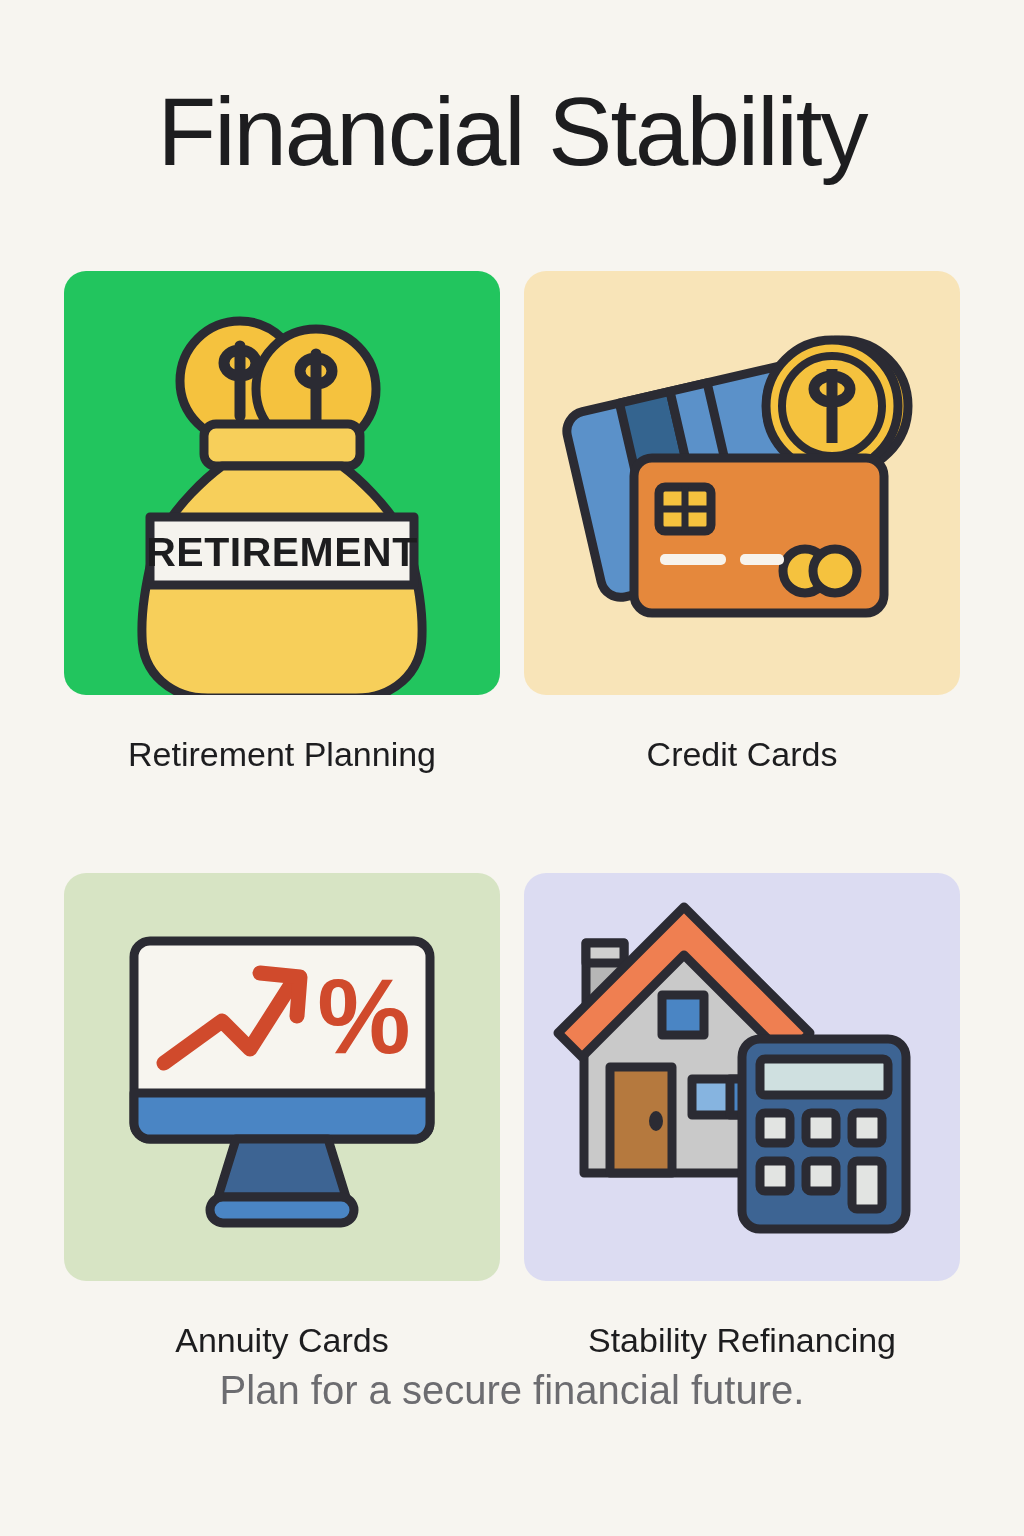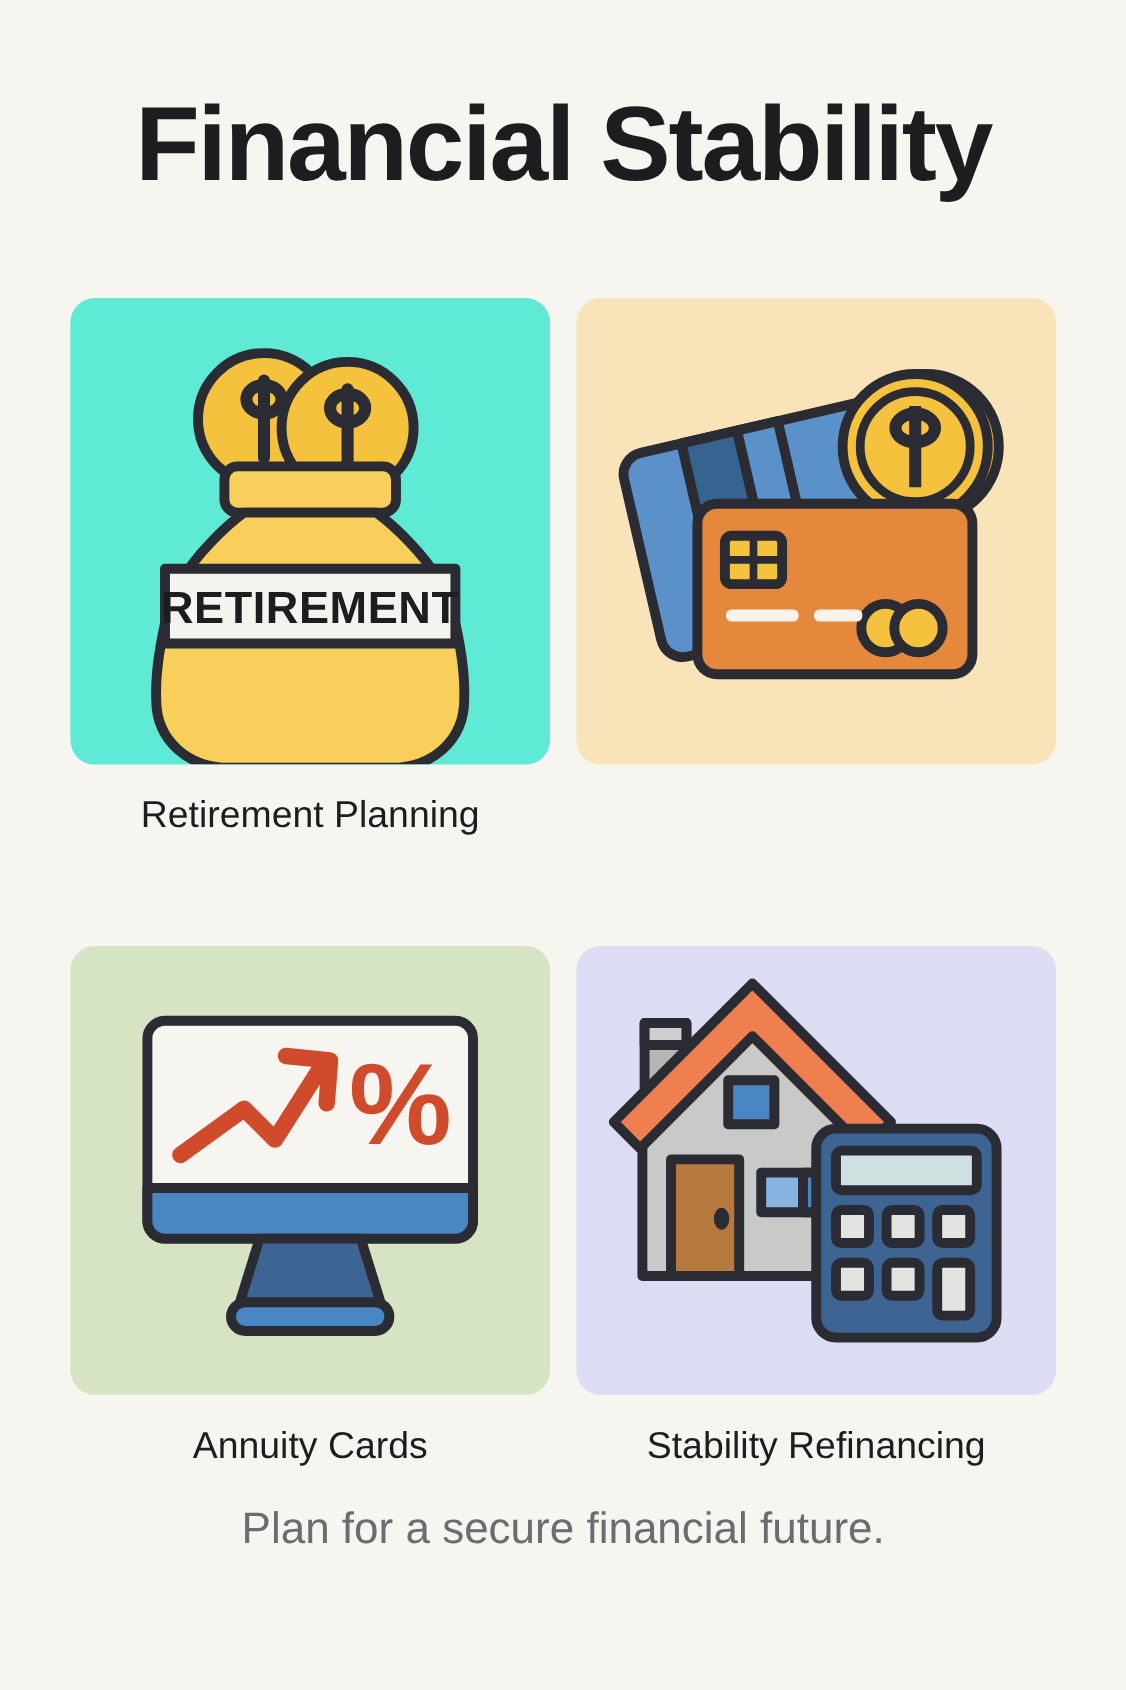--- a/index.html
+++ b/index.html
@@ -19,21 +19,21 @@
     height: 1536px;
     box-sizing: border-box;
   }
   .title {
     position: absolute;
     top: 82px;
     left: 0;
     width: 1024px;
     text-align: center;
     font-size: 96px;
-    font-weight: bold;
+    font-weight: normal;
     letter-spacing: -2px;
     color: #1d1d1f;
     font-family: "Liberation Sans", sans-serif;
     line-height: 1.05;
   }
   .grid {
     position: absolute;
     top: 271px;
     left: 64px;
     width: 896px;
@@ -51,21 +51,21 @@
     height: 424px;
     border-radius: 22px;
     position: relative;
     overflow: hidden;
   }
   .cell.row2 .tile { height: 408px; }
   .caption {
     text-align: center;
     font-size: 34px;
     color: #1d1d1f;
-    margin-top: 27px;
+    margin-top: 40px;
     font-family: "Liberation Sans", sans-serif;
     letter-spacing: 0px;
   }
   .footer {
     position: absolute;
     top: 1368px;
     left: 0;
     width: 1024px;
     text-align: center;
     font-size: 40px;
@@ -83,21 +83,21 @@
 </head>
 <body>
 
 <div class="poster">
 
   <div class="title">Financial Stability</div>
 
   <div class="grid">
 
     <div class="cell">
-      <div class="tile" style="background:#5eead4;">
+      <div class="tile" style="background:#22c55e;">
         <svg class="art" viewBox="0 0 436 424">
           <g stroke="#2b2b33" stroke-width="9" stroke-linejoin="round" stroke-linecap="round">
             <circle cx="176" cy="110" r="60" fill="#f5c23e"></circle>
             <circle cx="252" cy="118" r="60" fill="#f5c23e"></circle>
             <path d="M176 75 v70 M160 92 a16 13 0 0 1 32 0 a16 13 0 0 1 -32 0 a16 13 0 0 0 32 0 a16 13 0 0 0 -32 0" fill="none" stroke-width="11"></path>
             <path d="M252 83 v70 M236 100 a16 13 0 0 1 32 0 a16 13 0 0 1 -32 0 a16 13 0 0 0 32 0 a16 13 0 0 0 -32 0" fill="none" stroke-width="11"></path>
             <rect x="140" y="153" width="156" height="42" rx="12" fill="#f7cf5a"></rect>
             <path d="M158 195 h120 c0 0 58 42 70 92 c12 50 10 70 10 78 c0 38 -30 62 -66 62 h-148
                      c-36 0 -66 -24 -66 -62 c0 -8 -2 -28 10 -78 c12 -50 70 -92 70 -92 z" fill="#f7cf5a"></path>
             <rect x="86" y="246" width="264" height="68" fill="#f5f3ee"></rect>
@@ -124,20 +124,21 @@
             <rect x="110" y="187" width="250" height="155" rx="18" fill="#e5883c"></rect>
             <rect x="135" y="216" width="52" height="44" rx="6" fill="#f5c23e"></rect>
             <path d="M161 216 v44 M135 238 h52" stroke-width="7" fill="none"></path>
             <circle cx="281" cy="300" r="22" fill="#f5c23e"></circle>
             <circle cx="311" cy="300" r="22" fill="#f5c23e"></circle>
           </g>
           <rect x="136" y="283" width="66" height="11" rx="5" fill="#f7f3ec"></rect>
           <rect x="216" y="283" width="44" height="11" rx="5" fill="#f7f3ec"></rect>
         </svg>
       </div>
+      <div class="caption">Credit Cards</div>
     </div>
 
     <div class="cell row2">
       <div class="tile" style="background:#d7e4c4;">
         <svg class="art" viewBox="0 0 436 408">
           <g stroke="#2b2b33" stroke-width="9" stroke-linejoin="round">
             <rect x="70" y="68" width="296" height="198" rx="16" fill="#f7f5ef"></rect>
             <path d="M70 220 h296 v30 a16 16 0 0 1 -16 16 h-264 a16 16 0 0 1 -16 -16 z" fill="#4a85c4"></path>
             <path d="M172 266 h92 l18 58 h-128 z" fill="#3d6493"></path>
             <rect x="146" y="324" width="144" height="26" rx="13" fill="#4a85c4"></rect>

